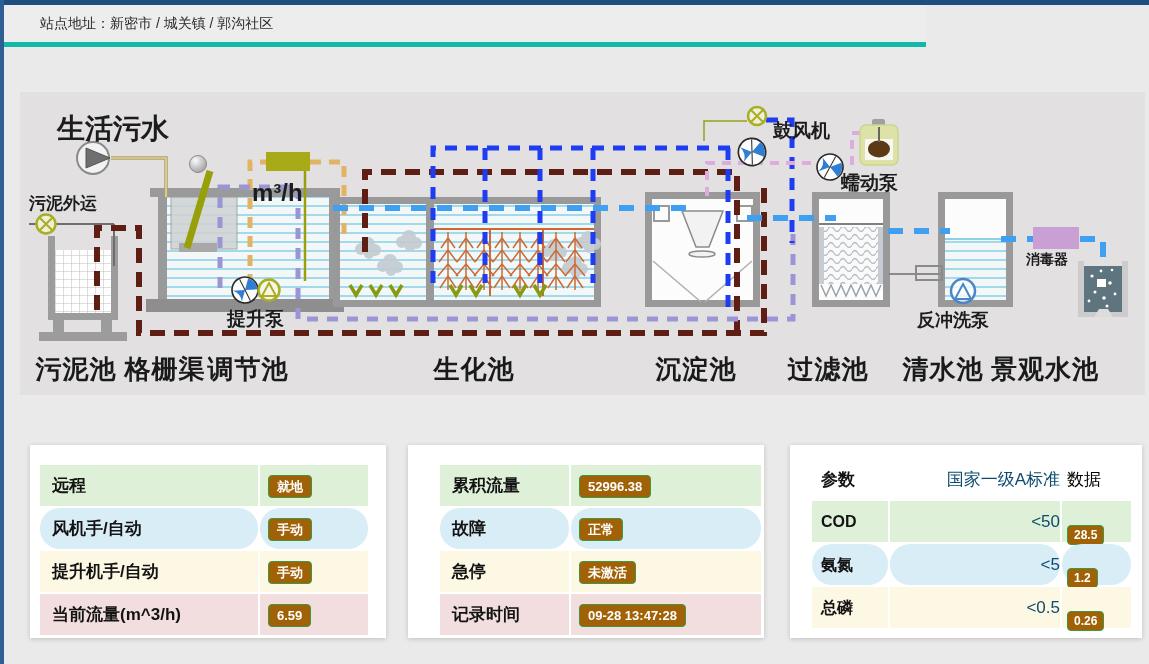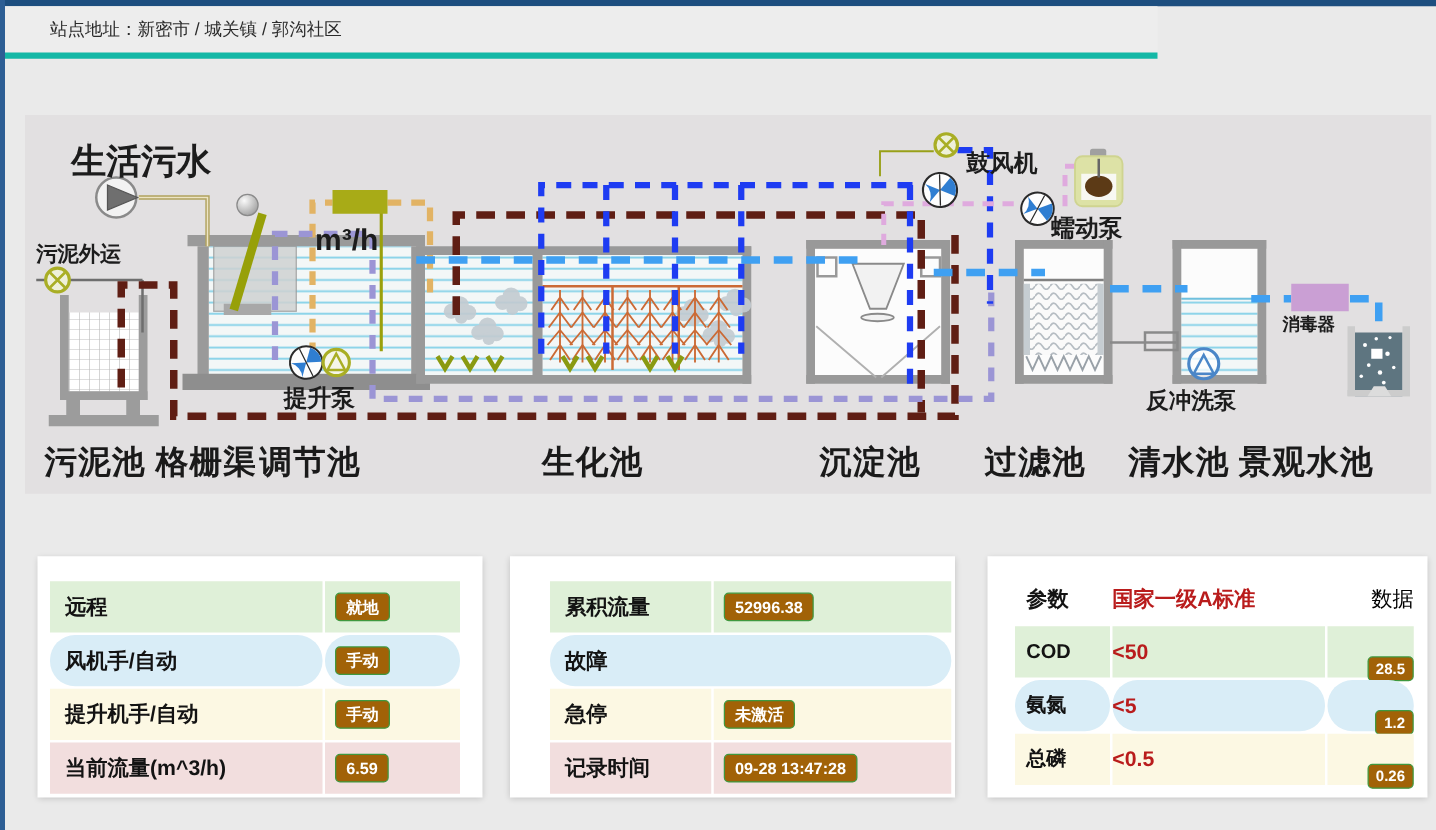--- a/index.html
+++ b/index.html
@@ -25,22 +25,22 @@
   .tone-green > div{background:#dff0d8;}
   .tone-blue > div{background:#d9edf7;border-radius:20px;}
   .tone-yellow > div{background:#fcf8e3;}
   .tone-red > div{background:#f2dede;}
   .badge{display:inline-block;background:#a16207;border:1px solid #3f983f;border-radius:4px;color:#fff;font-weight:bold;font-size:13px;line-height:1;padding:4px 8px;vertical-align:middle;}
   .badge-sm{font-size:12px;padding:3px 6px;margin-top:24px;}
   .p3{position:absolute;top:18px;left:22px;width:319px;}
   .p3row{display:flex;height:41px;margin-bottom:2px;}
   .p3head{height:34px;margin-bottom:4px;}
   .p3 .c1{width:70px;line-height:41px;padding-left:9px;font-weight:bold;font-size:16px;color:#131313;}
-  .p3 .c2{width:178px;margin-left:2px;line-height:41px;text-align:left;font-weight:bold;font-size:17px;color:#b91c1c;}
-  .p3 .c3{width:67px;margin-left:2px;line-height:41px;padding-left:5px;text-align:right;}
+  .p3 .c2{width:178px;margin-left:2px;line-height:41px;text-align:right;font-weight:normal;font-size:17px;color:#0c4a6e;}
+  .p3 .c3{width:67px;margin-left:2px;line-height:41px;padding-left:5px;}
   .p3head .c1,.p3head .c2,.p3head .c3{background:transparent !important;line-height:34px;font-size:17px;}
 </style>
 </head>
 <body>
 
 <div id="app">
   <div class="topbar"></div>
   <div class="site-header">
     <span>站点地址：新密市 / 城关镇 / 郭沟社区</span>
   </div>
@@ -300,20 +300,21 @@
   </div>
 
   <div class="card" id="card2">
     <div class="rows">
       <div class="row tone-green">
         <div class="cell-label">累积流量</div>
         <div class="cell-value"><span class="badge">52996.38</span></div>
       </div>
       <div class="row tone-blue">
         <div class="cell-label">故障</div>
+        <div class="cell-value"><span class="badge">正常</span></div>
       </div>
       <div class="row tone-yellow">
         <div class="cell-label">急停</div>
         <div class="cell-value"><span class="badge">未激活</span></div>
       </div>
       <div class="row tone-red">
         <div class="cell-label">记录时间</div>
         <div class="cell-value"><span class="badge">09-28 13:47:28</span></div>
       </div>
     </div>

